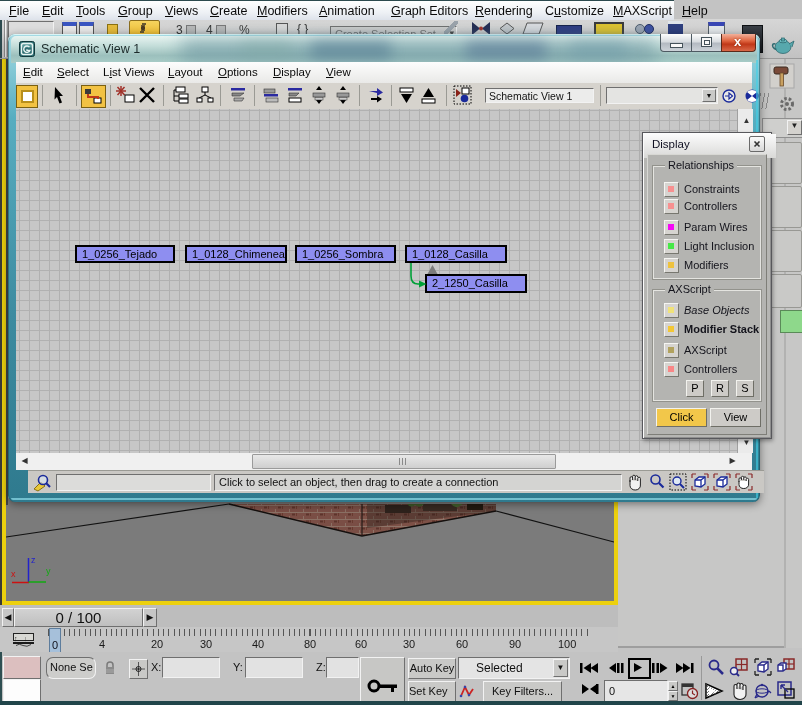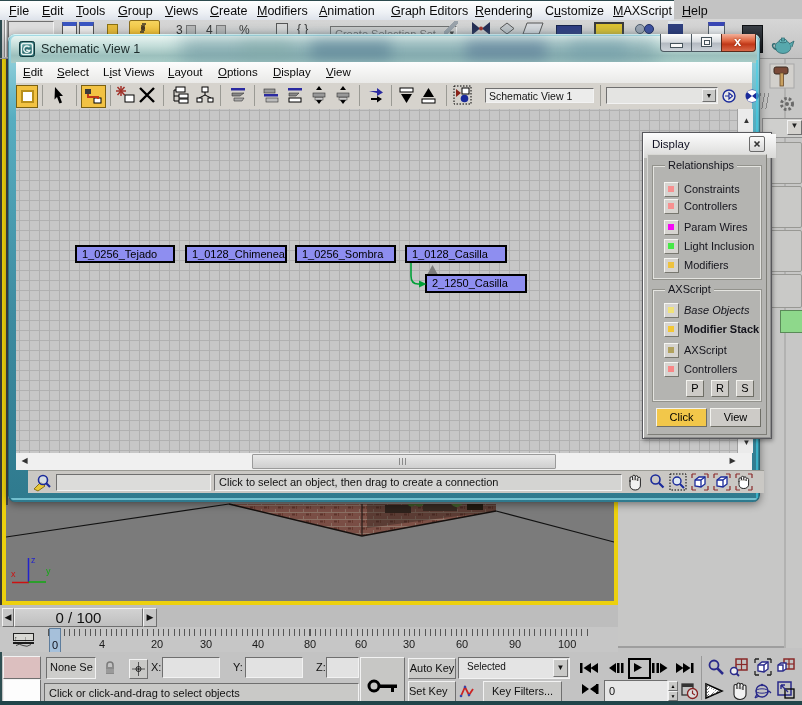--- a/index.html
+++ b/index.html
@@ -200,21 +200,21 @@
  <span class="abs" style="left:558px;top:11px;font-size:11px;color:#1a1a1a;">100</span>
  <div class="abs" style="left:49px;top:1px;width:10px;height:23px;background:#a6c0da;border:1px solid #5d7d9d;">
       <span style="position:absolute;left:2px;top:10px;font-size:11px;color:#10101a;">0</span>
     </div>
 </div>
 
 <div class="abs" id="status">
  <div class="abs" style="left:0px;top:0px;width:2px;height:53px;background:#2f4f52;"></div>
  <div class="abs raise" style="left:3px;top:4px;width:36px;height:21px;background:#dcbfbf;"></div>
  <div class="abs raise" style="left:3px;top:27px;width:36px;height:21px;background:#fdfdfd;"></div>
- <div class="abs sunk" style="left:46px;top:5px;width:48px;height:20px;background:#cdcdcb;">
+ <div class="abs sunk" style="left:46px;top:5px;width:48px;height:20px;background:#cdcdcb;border-radius:7px;">
       <span style="position:absolute;left:3px;top:3px;font-size:11px;color:#111;white-space:pre;">None Se</span>
     </div>
  <svg class="abs" style="left:104px;top:9px;" width="12" height="14" viewBox="0 0 12 14">
       <path d="M3 6 V4 a3 3 0 0 1 6 0 V6" fill="none" stroke="#7a7a7a" stroke-width="1.5"></path>
       <rect x="2" y="6" width="8" height="7" fill="#8a8a8a"></rect>
       <rect x="2" y="8.5" width="8" height="1" fill="#aaa"></rect>
       <rect x="2" y="10.5" width="8" height="1" fill="#aaa"></rect>
     </svg>
  <div class="abs raise" style="left:129px;top:7px;width:17px;height:18px;background:#c9c9c7;"><svg width="17" height="18">
         <line x1="8.5" y1="2" x2="8.5" y2="16" stroke="#555"></line>
@@ -228,27 +228,24 @@
  <div class="abs sunk" style="left:245px;top:5px;width:56px;height:19px;background:#e2e2e2;"></div>
  <span class="abs" style="left:316px;top:9px;font-size:11px;color:#111;">Z:</span>
  <div class="abs sunk" style="left:326px;top:5px;width:31px;height:19px;background:#e2e2e2;"></div>
  <div class="abs raise" style="left:360px;top:5px;width:43px;height:43px;background:#c7c7c5;">
   <svg width="43" height="43" viewBox="0 0 43 43">
         <circle cx="13" cy="28" r="5" fill="none" stroke="#000" stroke-width="3"></circle>
         <rect x="18" y="26.5" width="18" height="3.5" fill="#000"></rect>
         <rect x="30" y="30" width="3" height="4" fill="#000"></rect>
       </svg>
  </div>
- <div class="abs sunk" style="left:44px;top:31px;width:313px;height:20px;background:#c9c9c7;">
-      <span style="position:absolute;left:4px;top:3px;font-size:11px;color:#111;white-space:pre;">Click or click-and-drag to select objects</span>
-    </div>
  <div class="abs raise" style="left:408px;top:6px;width:46px;height:19px;background:#c9c9c7;font-size:11px;color:#111;text-align:center;line-height:19px;">Auto Key</div>
  <div class="abs raise" style="left:408px;top:29px;width:46px;height:19px;background:#c9c9c7;font-size:11px;color:#111;text-align:left;line-height:19px;">Set Key</div>
  <div class="abs sunk" style="left:458px;top:5px;width:110px;height:20px;background:#e4e4e4;">
-      <span style="position:absolute;left:8px;top:3px;font-size:10px;color:#111;">Selected</span>
+      <span style="position:absolute;left:17px;top:3px;font-size:12px;color:#111;">Selected</span>
       <div class="abs raise" style="right:1px;top:1px;width:13px;height:16px;background:#c9c9c7;font-size:8px;text-align:center;line-height:16px;color:#111;">▼</div>
     </div>
  <svg class="abs" style="left:459px;top:31px;" width="18" height="17" viewBox="0 0 18 17">
       <polyline points="2,13 6,4 10,12 14,6" fill="none" stroke="#cc2222" stroke-width="1.8"></polyline>
       <circle cx="2" cy="13" r="1.3" fill="#3344aa"></circle>
       <circle cx="6" cy="4" r="1.3" fill="#3344aa"></circle>
       <circle cx="10" cy="12" r="1.3" fill="#3344aa"></circle>
     </svg>
  <div class="abs raise" style="left:483px;top:29px;width:77px;height:19px;background:#c9c9c7;font-size:11px;color:#111;text-align:center;line-height:19px;">Key Filters...</div>
  <svg class="abs" style="left:578px;top:10px;" width="120" height="12" viewBox="0 0 120 12">

